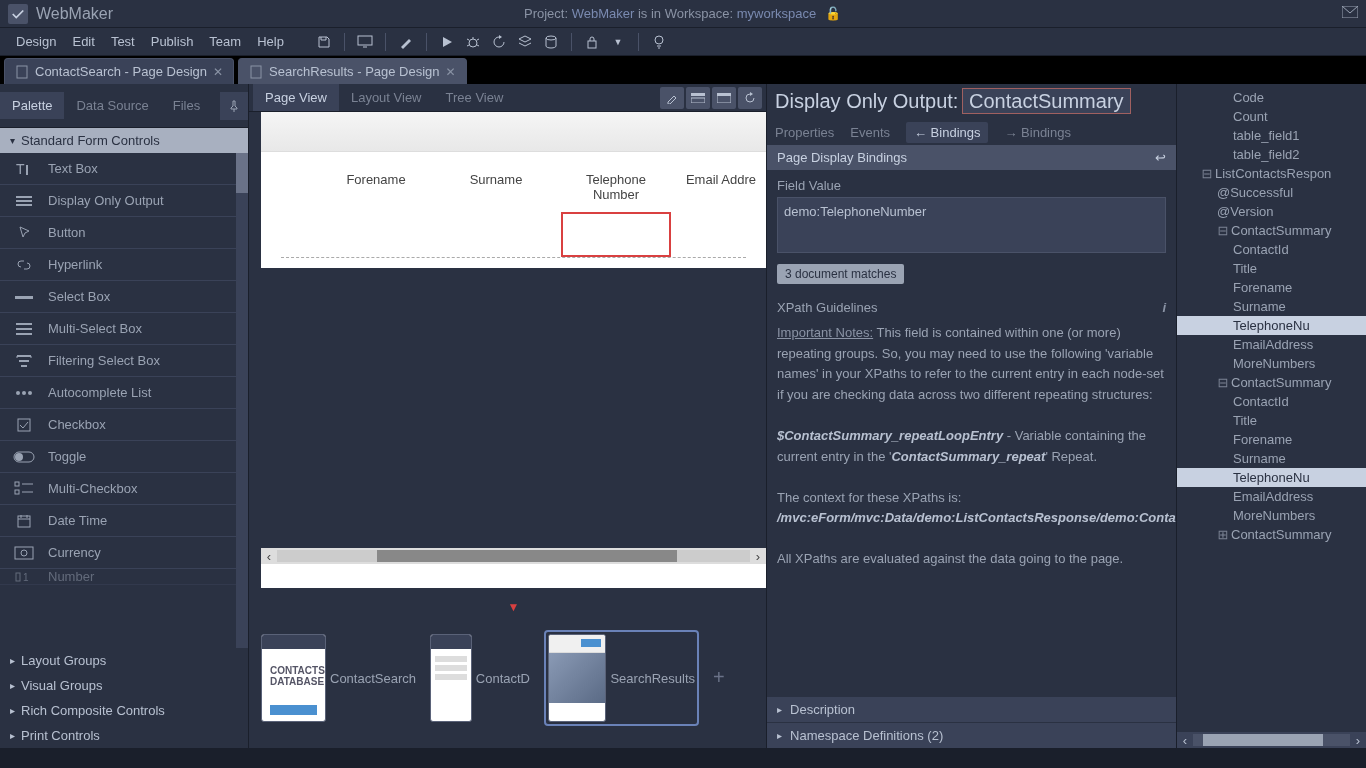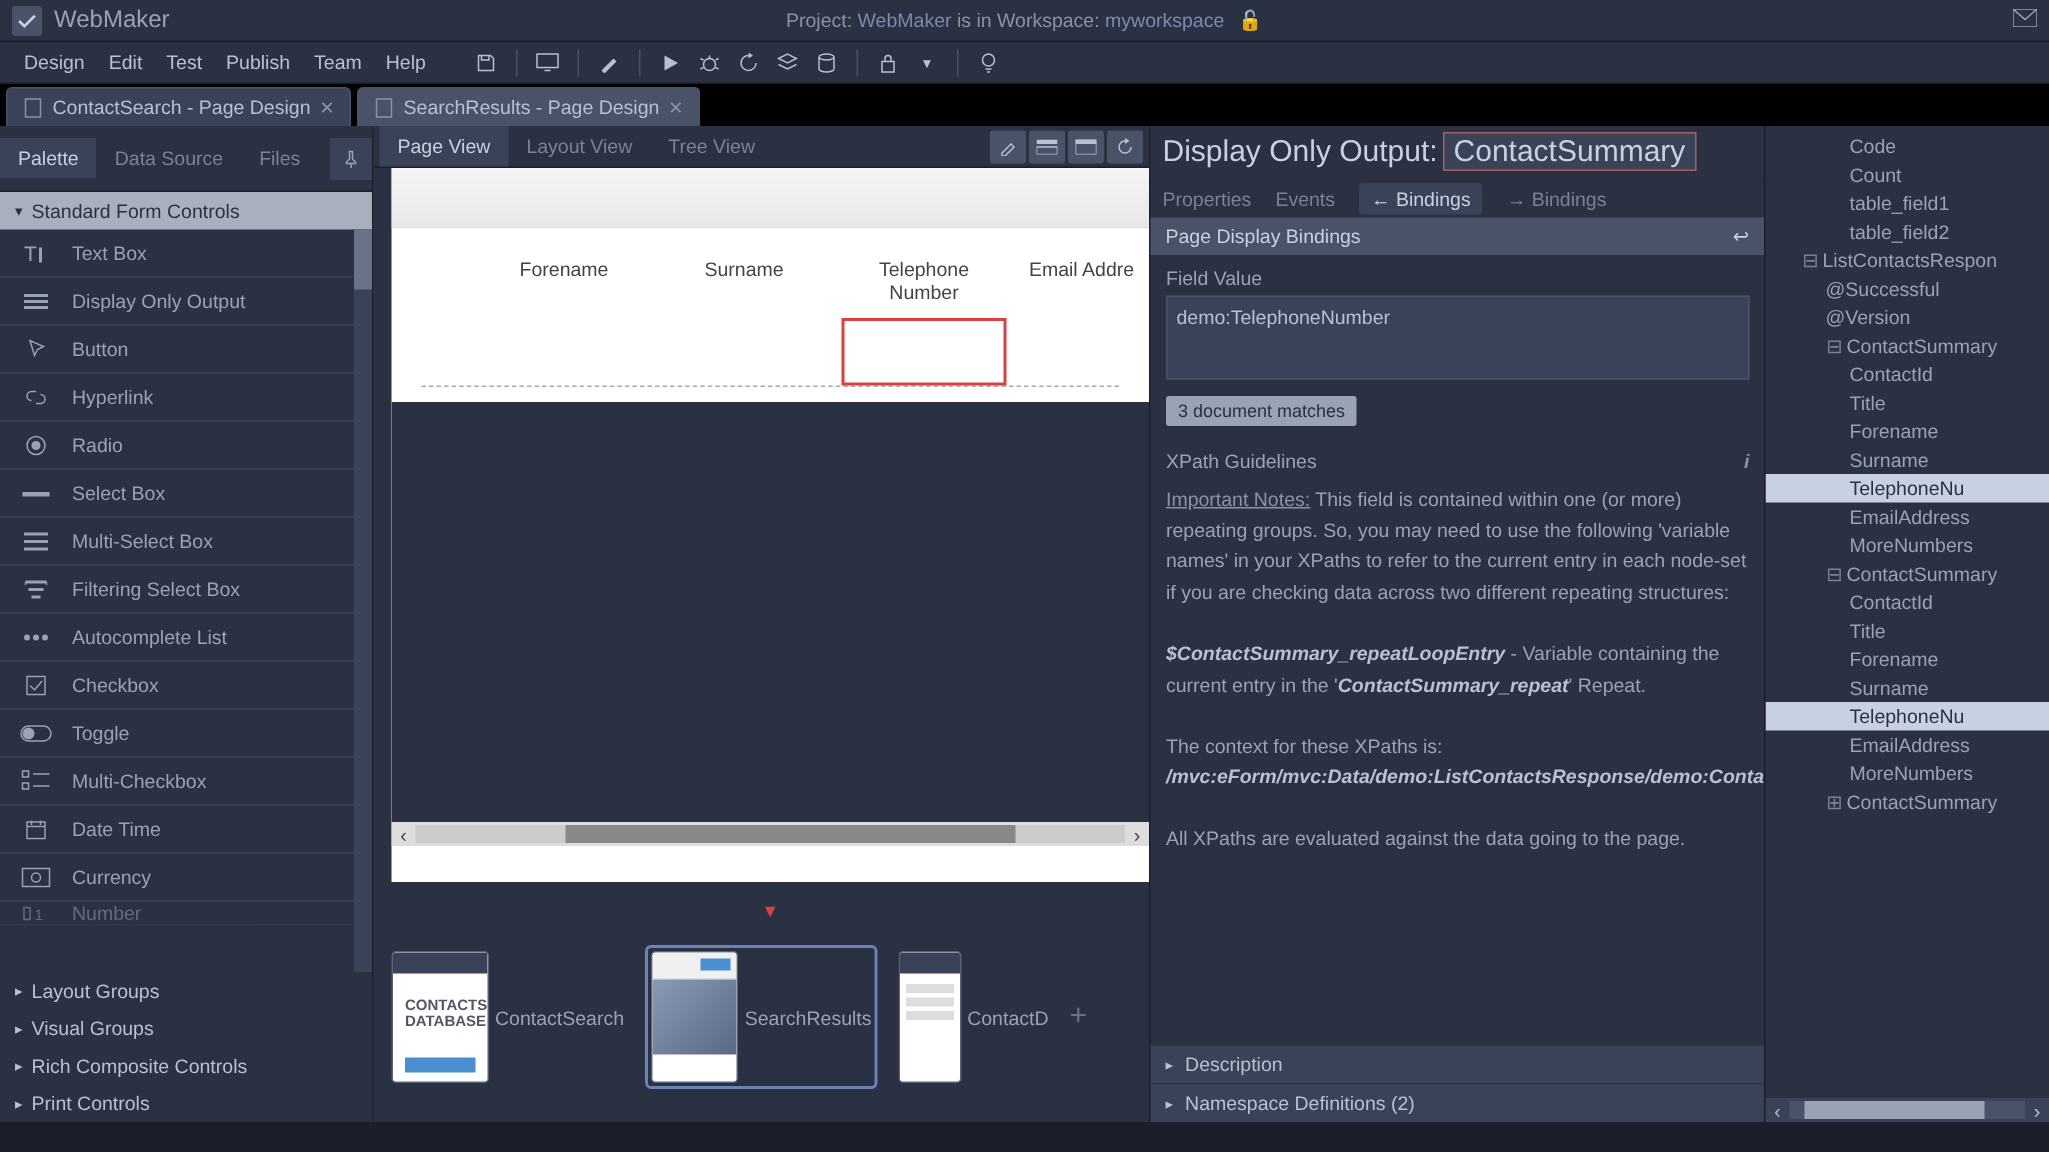--- a/index.html
+++ b/index.html
@@ -284,29 +284,20 @@
       <div class="palette-item">
           <span class="picon">
             <svg width="18" height="16" viewBox="0 0 18 16">
               <path d="M6 10a3 3 0 0 1 0-6h3M12 6a3 3 0 0 1 0 6H9" fill="none" stroke="#9aa3b3"></path>
             </svg>
           </span>
           <span>Hyperlink</span>
         </div>
       <div class="palette-item">
           <span class="picon">
-            <svg width="16" height="16" viewBox="0 0 16 16">
-              <circle cx="8" cy="8" r="6" fill="none" stroke="#9aa3b3"></circle>
-              <circle cx="8" cy="8" r="3" fill="#9aa3b3"></circle>
-            </svg>
-          </span>
-          <span>Radio</span>
-        </div>
-      <div class="palette-item">
-          <span class="picon">
             <svg width="20" height="12" viewBox="0 0 20 12">
               <rect x="1" y="5" width="18" height="3" fill="#9aa3b3"></rect>
             </svg>
           </span>
           <span>Select Box</span>
         </div>
       <div class="palette-item">
           <span class="picon">
             <svg width="20" height="16" viewBox="0 0 20 16">
               <path d="M2 3h16M2 8h16M2 13h16" stroke="#9aa3b3" stroke-width="2"></path>
@@ -474,38 +465,38 @@
     <div class="thumbs">
       <span class="red-chev-down">▼</span>
       <div class="thumb">
         <div class="thumb-img">
           <div style="background:#3a4258;height:14px;"></div>
           <div style="padding:16px 8px;text-align:center;color:#556;font-size:10px;font-weight:bold;">CONTACTS DATABASE</div>
           <div style="position:absolute;bottom:6px;left:8px;right:8px;height:10px;background:#4a90d0;"></div>
         </div>
         <span class="thumb-label">ContactSearch</span>
       </div>
-      <div class="thumb active">
-        <div class="thumb-img">
-          <div style="height:18px;background:#f0f0f0;border-bottom:1px solid #ddd;"></div>
-          <div style="height:50px;background:linear-gradient(135deg,#8a9ab5,#5a6a85);"></div>
-          <div style="position:absolute;top:4px;right:4px;width:20px;height:8px;background:#4a90d0;"></div>
-        </div>
-        <span class="thumb-label">SearchResults</span>
-      </div>
       <div class="thumb" style="width:100px;overflow:hidden;">
         <div class="thumb-img" style="width:95px;">
           <div style="background:#3a4258;height:14px;"></div>
           <div style="padding:4px;">
               <div style="height:6px;background:#ddd;margin:3px 0;"></div>
               <div style="height:6px;background:#ddd;margin:3px 0;"></div>
               <div style="height:6px;background:#ddd;margin:3px 0;"></div>
             </div>
         </div>
         <span class="thumb-label">ContactD</span>
+      </div>
+      <div class="thumb active">
+        <div class="thumb-img">
+          <div style="height:18px;background:#f0f0f0;border-bottom:1px solid #ddd;"></div>
+          <div style="height:50px;background:linear-gradient(135deg,#8a9ab5,#5a6a85);"></div>
+          <div style="position:absolute;top:4px;right:4px;width:20px;height:8px;background:#4a90d0;"></div>
+        </div>
+        <span class="thumb-label">SearchResults</span>
       </div>
       <span class="thumb-add">+</span>
     </div>
   </div>
 
   <div class="rightpanel">
     <div class="props">
       <div class="props-header">
         <span class="props-title-box">
           <span class="props-title-label">Display Only Output:</span>

